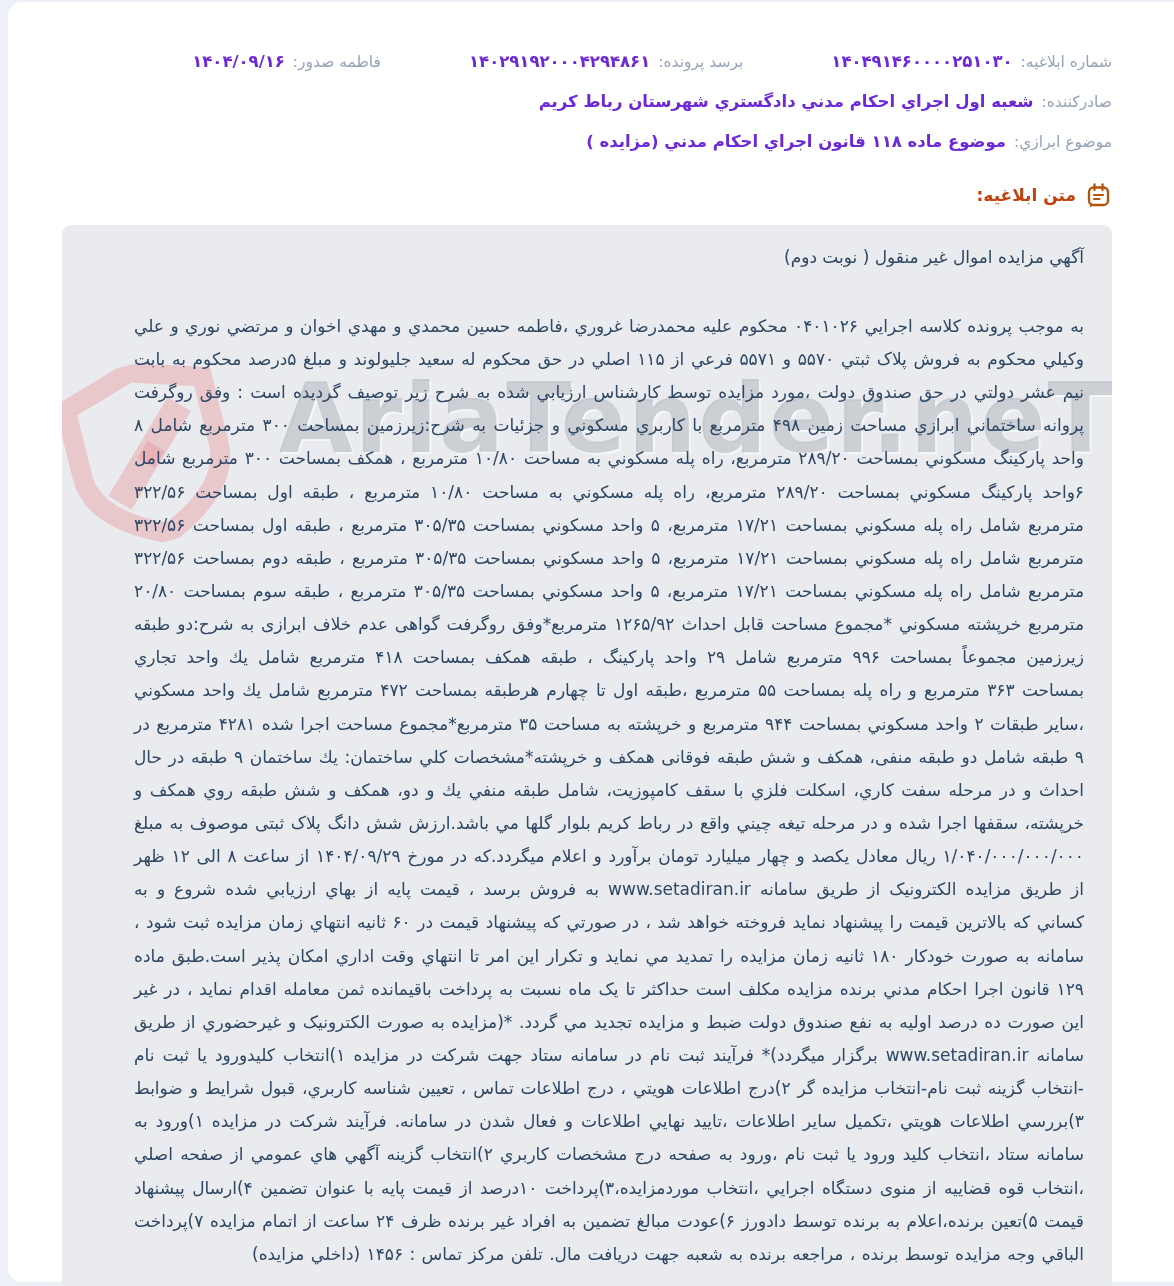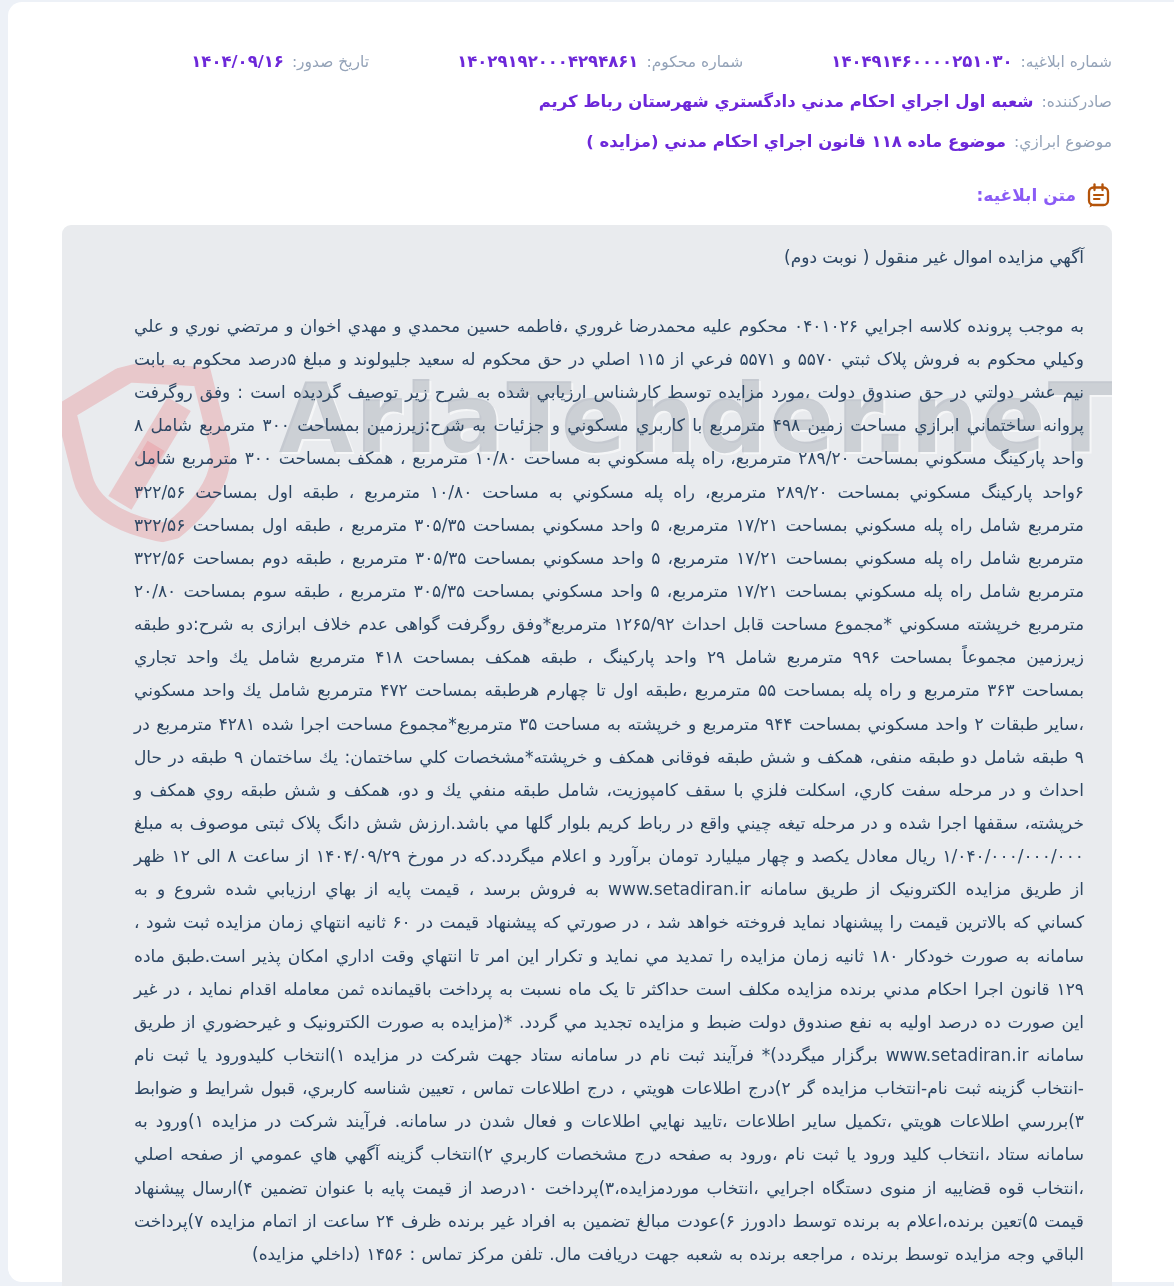--- a/index.html
+++ b/index.html
@@ -44,21 +44,21 @@
   
   .section-row {
     display: flex; align-items: center; gap: 9px;
     margin-top: 26px;
     margin-bottom: 16px;
     color: #b45309;
   }
   .section-row .section-title {
     font-size: 17px;
     font-weight: bold;
-    color: #8b5cf6;
+    color: #c2410c;
   }
   .note-icon { width: 27px; height: 27px; display: block; }
   
   .notice-box {
     position: relative;
     background: #e9ebee;
     border-radius: 9px;
     padding: 16px 28px 30px 28px;
     color: #2d4663;
     overflow: hidden;
@@ -106,25 +106,25 @@
 <body>
 
 <div class="card">
 
   <div class="meta-row">
     <div class="meta-field">
       <span class="meta-label">شماره ابلاغیه:</span>
       <span class="meta-value">۱۴۰۴۹۱۴۶۰۰۰۰۲۵۱۰۳۰</span>
     </div>
     <div class="meta-field">
-      <span class="meta-label">شماره محکوم:</span>
+      <span class="meta-label">برسد پرونده:</span>
       <span class="meta-value">۱۴۰۲۹۱۹۲۰۰۰۴۲۹۴۸۶۱</span>
     </div>
     <div class="meta-field">
-      <span class="meta-label">تاریخ صدور:</span>
+      <span class="meta-label">فاطمه صدور:</span>
       <span class="meta-value">۱۴۰۴/۰۹/۱۶</span>
     </div>
   </div>
 
   <div class="issuer-row">
     <span class="meta-label">صادرکننده:</span>
     <span class="meta-value">شعبه اول اجراي احکام مدني دادگستري شهرستان رباط کریم</span>
   </div>
 
   <div class="subject-row">

